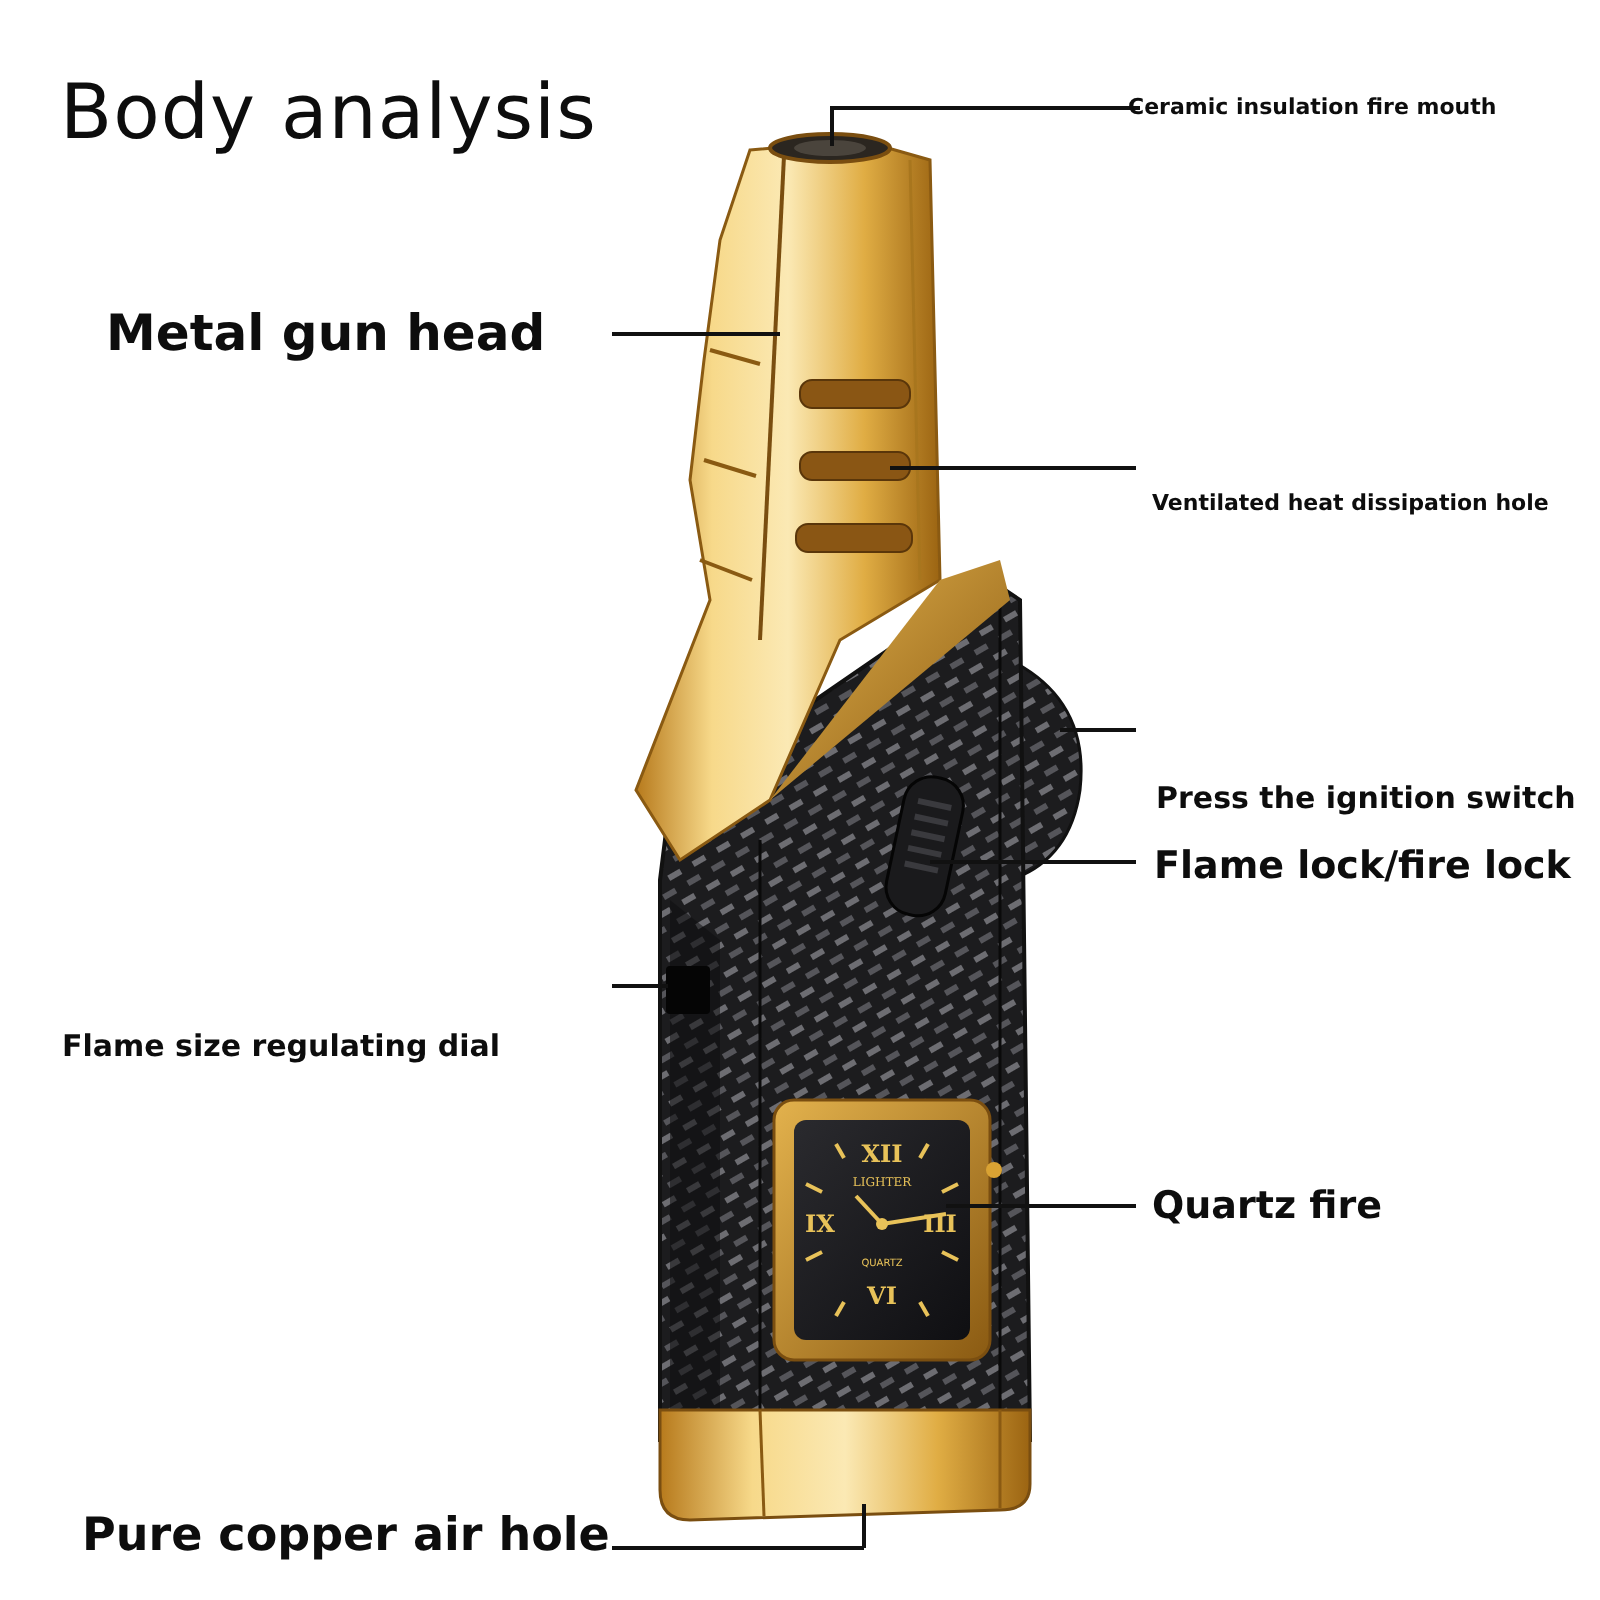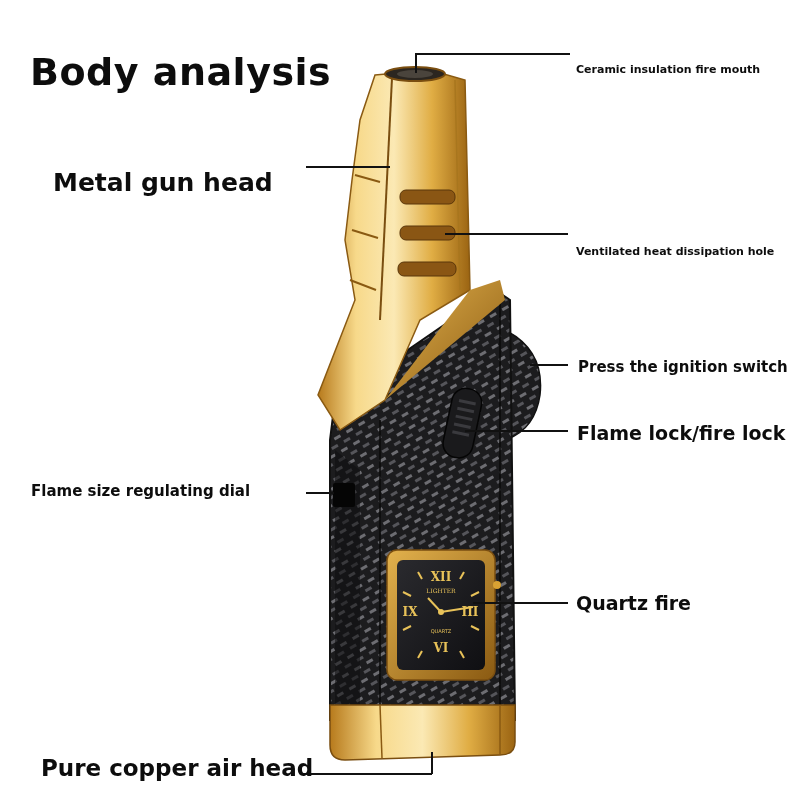--- a/index.html
+++ b/index.html
@@ -1,22 +1,22 @@
 <!DOCTYPE html>
 <html><head>
 <meta charset="utf-8">
 <style>
   html, body { margin: 0; padding: 0; background: #ffffff; }
   body { width: 800px; height: 800px; position: relative; overflow: hidden;
          font-family: "DejaVu Sans", "Liberation Sans", sans-serif; color: #0d0d0d; }
-  .title { position: absolute; left: 30px; top: 50px; font-size: 38px; font-weight: bold; letter-spacing: 0.5px; }
+  .title { position: absolute; left: 30px; top: 34px; font-size: 38px; font-weight: normal; letter-spacing: 0.5px; }
   .label { position: absolute; font-weight: bold; white-space: nowrap; }
   .lg { font-size: 25px; }
   .md { font-size: 19px; }
-  .sm { font-size: 15px; }
+  .sm { font-size: 15px; margin-top: 32px; }
   .xs { font-size: 11px; }
   .line { position: absolute; background: #111; }
   svg.product { position: absolute; left: 0; top: 0; }
 </style>
 </head>
 <body>
 
 <div class="title">Body analysis</div>
 
 <svg class="product" width="800" height="800" viewBox="0 0 800 800">
@@ -116,20 +116,20 @@
 
 <div class="line" style="left:465px; top:430px; width:103px; height:1.5px;"></div>
 
 <div class="line" style="left:306px; top:492px; width:28px; height:1.5px;"></div>
 
 <div class="line" style="left:473px; top:602px; width:95px; height:1.5px;"></div>
 
 <div class="line" style="left:306px; top:773px; width:126px; height:1.5px;"></div>
 <div class="line" style="left:431px; top:752px; width:1.5px; height:22px;"></div>
 
-<div class="label xs" style="left:576px; top:47px;margin-top:16px;">Ceramic insulation fire mouth</div>
-<div class="label lg" style="left:53px; top:168px;">Metal gun head</div>
+<div class="label xs" style="left:564px; top:47px;">Ceramic insulation fire mouth</div>
+<div class="label lg" style="left:53px; top:152px;">Metal gun head</div>
 <div class="label xs" style="left:576px; top:245px;">Ventilated heat dissipation hole</div>
 <div class="label sm" style="left:578px; top:358px;">Press the ignition switch</div>
 <div class="label md" style="left:577px; top:422px;">Flame lock/fire lock</div>
 <div class="label sm" style="left:31px; top:482px;">Flame size regulating dial</div>
 <div class="label md" style="left:576px; top:592px;">Quartz fire</div>
-<div class="label lg" style="left:41px; top:755px; font-size:23px;">Pure copper air head</div>
+<div class="label lg" style="left:41px; top:755px; font-size:23px;">Pure copper air hole</div>
 
 </body></html>

